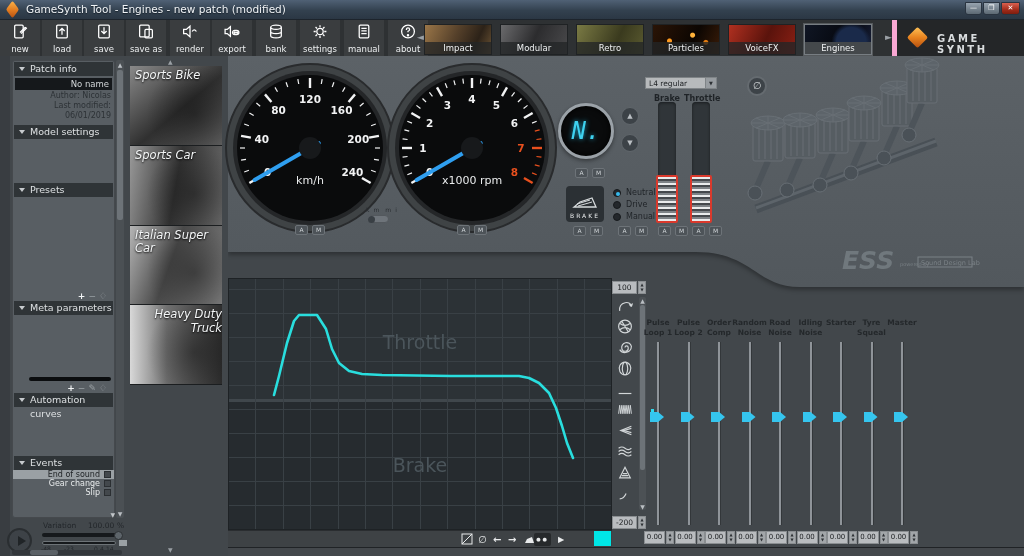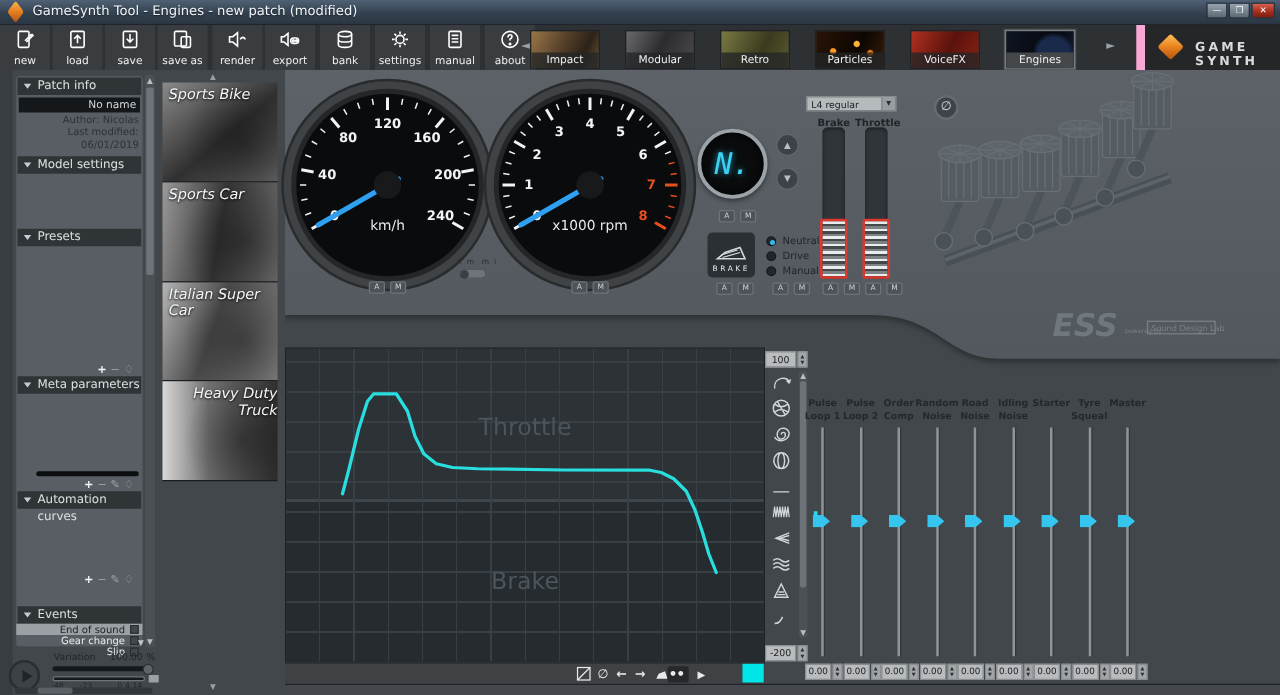--- a/index.html
+++ b/index.html
@@ -16,28 +16,28 @@
   .winbtn { position:absolute; top:2px; width:17px; height:13px; border:1px solid #2a3440; border-radius:0 0 3px 3px;
     font-size:7px; line-height:11px; text-align:center; color:#fff; background:linear-gradient(#97a3af,#5c6973); }
   #btn-min { right:42px; } #btn-restore { right:24px; }
   #btn-close { right:4px; width:19px; background:linear-gradient(#d9604f,#a22c1b 60%,#7e1d0e); }
 
   
   #toolbar { position:absolute; left:0; top:20px; width:1024px; height:36px; background:#2e3133; }
   .tbtn { position:absolute; top:0; width:40px; height:36px; background:#3a3d3f; cursor:default; }
   .tbtn svg { position:absolute; left:50%; top:3px; transform:translateX(-50%); }
   .tbtn .tlabel { position:absolute; left:0; right:0; bottom:2px; text-align:center; font-size:8.5px; color:#eceeef; }
-  .tab { position:absolute; top:4px; width:56px; height:31px; border:1px solid #1f2224; overflow:hidden; }
+  .tab { position:absolute; top:4px; width:68px; height:31px; border:1px solid #1f2224; overflow:hidden; }
   .tab .timg { position:absolute; inset:0; }
   .tab .tname { position:absolute; left:0; right:0; bottom:0; height:12px; background:rgba(34,37,39,.78);
     color:#eef0f1; font-size:8.5px; text-align:center; line-height:12px; }
   .tab.active { border-color:#777d82; box-shadow:0 0 0 1px #55595c; }
   .tab.active .tname { background:#44484b; }
   .tabarrow { position:absolute; top:12px; font-size:9px; color:#9aa0a5; }
-  #brand { position:absolute; right:0; top:0; width:115px; height:36px; background:#242628; border-left:7px solid #f9a8d4;padding-left:20px; }
+  #brand { position:absolute; right:0; top:0; width:132px; height:36px; background:#242628; border-left:5px solid #f9a8d4;padding-left:20px; }
   #brand-diamond { position:absolute; left:13px; top:10px; width:15px; height:15px;
     background:linear-gradient(135deg,#ffc257,#e8831f 50%,#b44f10); transform:rotate(45deg); border-radius:2px; }
   #brand-name { position:absolute; left:40px; top:13px; font-size:10px; letter-spacing:2.5px; color:#d9dcde; font-weight:bold; }
 
   
   #left-strip { position:absolute; left:0; top:56px; width:10px; height:500px; background:#393d41; }
   #sidebar { position:absolute; left:12px; top:60px; width:103px; height:458px; background:#585e63;
     border:1px solid #45494d; border-radius:3px; }
   #sidebar-scroll { position:absolute; left:116px; top:60px; width:8px; height:458px; background:#4b5054; border-radius:2px; }
   .scroll-arrow { position:absolute; left:0; width:8px; font-size:6px; color:#b9bec2; text-align:center; }
@@ -292,21 +292,21 @@
     <div class="btnrow" style="top:230px"><b>+</b>−♢</div>
     <div class="sec-head" style="margin-top:104px">
       <span class="tri"></span>
       <span>Meta parameters</span></div>
     <div id="meta-bar"></div>
     <div class="btnrow" style="top:322px"><b>+</b>−✎♢</div>
     <div class="sec-head" style="margin-top:78px">
       <span class="tri"></span>
       <span>Automation curves</span></div>
     <div class="btnrow" style="top:398px"><b>+</b>−✎♢</div>
-    <div class="sec-head" style="margin-top:78px">
+    <div class="sec-head" style="margin-top:49px">
       <span class="tri"></span>
       <span>Events</span></div>
     <div id="event-rows" class="sec-body">
         <div class="event-row sel"><span>End of sound</span><span class="cb"></span></div>
         <div class="event-row"><span>Gear change</span><span class="cb"></span></div>
         <div class="event-row"><span>Slip</span><span class="cb"></span></div>
       </div>
     <div id="events-more">▼</div>
   </div>
   <div id="sidebar-scroll">

